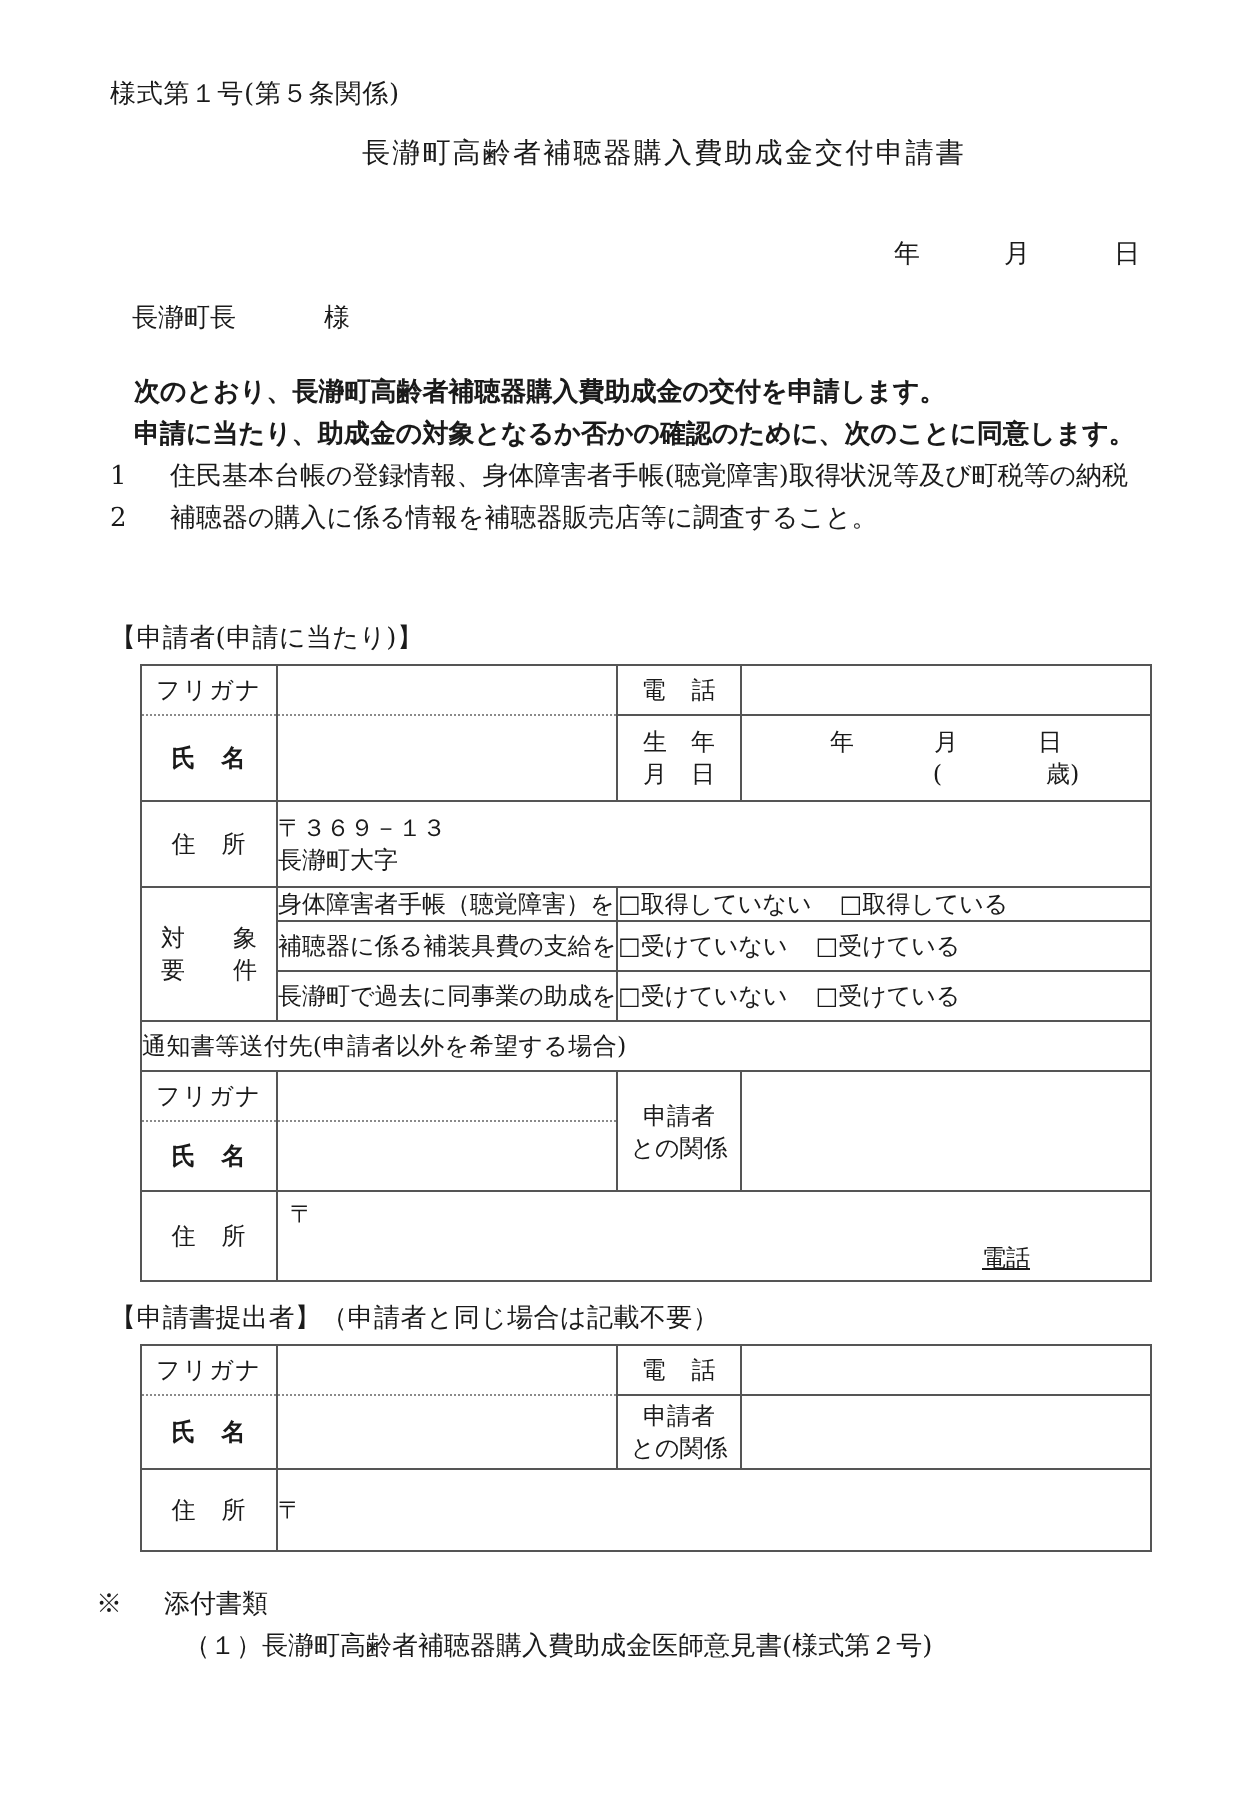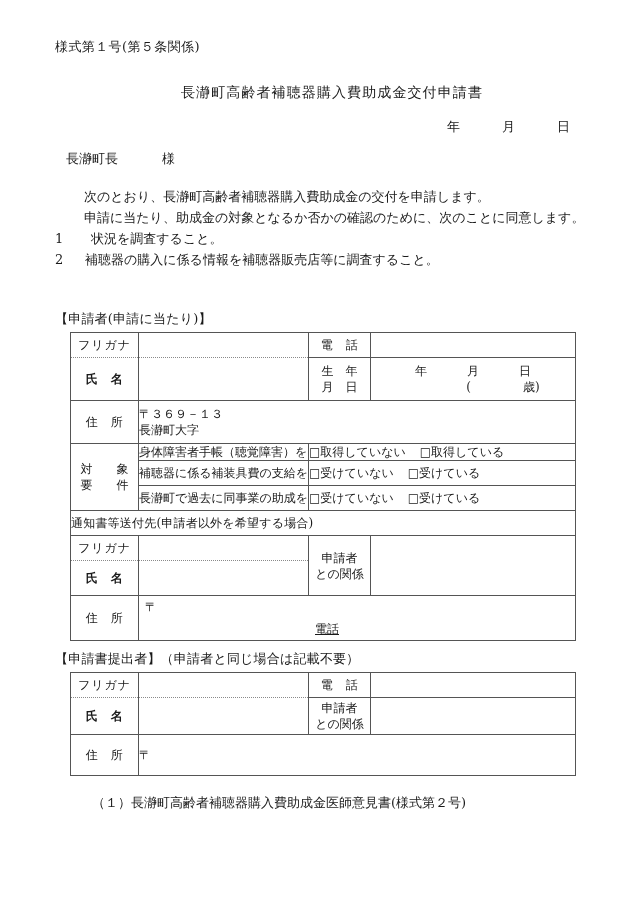--- a/index.html
+++ b/index.html
@@ -28,21 +28,21 @@
     left: 55px;
     top: 38px;
     font-size: 13px;
     letter-spacing: 0.4px;
     white-space: nowrap;
   }
   .doc-title {
     position: absolute;
     left: 0;
     right: 0;
-    top: 84px;
+    top: 68px;
     text-align: center;
     font-size: 14px;
     letter-spacing: 1.1px;
     padding-left: 34px;
     box-sizing: border-box;
     white-space: nowrap;
   }
   .date-line {
     position: absolute;
     right: 60px;
@@ -58,25 +58,26 @@
     position: absolute;
     left: 66px;
     top: 150px;
     font-size: 13px;
     white-space: nowrap;
   }
   .addressee .sama { margin-left: 44px; }
 
   .body-text {
     position: absolute;
-    left: 70px;
+    left: 53px;
     top: 186px;
     width: 530px;
     font-size: 13px;
     line-height: 21px;
+    font-weight: bold;
   }
   .body-text .indent1 { display: block; padding-left: 14px; }
   .numlist {
     position: absolute;
     left: 55px;
     top: 228px;
     width: 545px;
     font-size: 13px;
     line-height: 21px;
   }
@@ -177,21 +178,21 @@
   .addr-phone-cell .pm {
     position: absolute;
     left: 6px;
     top: 3px;
   }
   .addr-phone-cell .ph {
     position: absolute;
     left: 0;
     right: 0;
     bottom: 3px;
-    text-align: center;
+    text-align: right;
     padding-right: 60px;
     text-decoration: underline;
   }
 
   .attach {
     position: absolute;
     left: 48px;
     top: 792px;
     width: 540px;
     font-size: 13px;
@@ -219,21 +220,21 @@
   </div>
 
   <div class="body-text">
     <span class="indent1">次のとおり、長瀞町高齢者補聴器購入費助成金の交付を申請します。</span>
     <span class="indent1">申請に当たり、助成金の対象となるか否かの確認のために、次のことに同意します。</span>
   </div>
 
   <div class="numlist">
     <span class="item">
       <span class="num">1</span>
-      <span class="cont">状況を調査すること。</span>
+      <span>住民基本台帳の登録情報、身体障害者手帳(聴覚障害)取得状況等及び町税等の納税</span>
     </span>
     <span class="item">
       <span class="num">2</span>
       <span>補聴器の購入に係る情報を補聴器販売店等に調査すること。</span>
     </span>
   </div>
 
   <div class="section-label" id="lbl-applicant">【申請者(申請に当たり)】</div>
 
   <table class="form" id="tbl-applicant">
@@ -364,16 +365,19 @@
       <tr>
         <td class="lbl-cell" style="height:40px">住　所</td>
         <td class="addr-cell" colspan="3">
           <span class="l">〒</span>
         </td>
       </tr>
     </tbody>
   </table>
 
   <div class="attach">
+    <span class="head">
+      <span class="mk">※</span><span>添付書類</span>
+    </span>
     <span class="sub">（１）長瀞町高齢者補聴器購入費助成金医師意見書(様式第２号)</span>
   </div>
 
 </div>
 
 </body></html>

